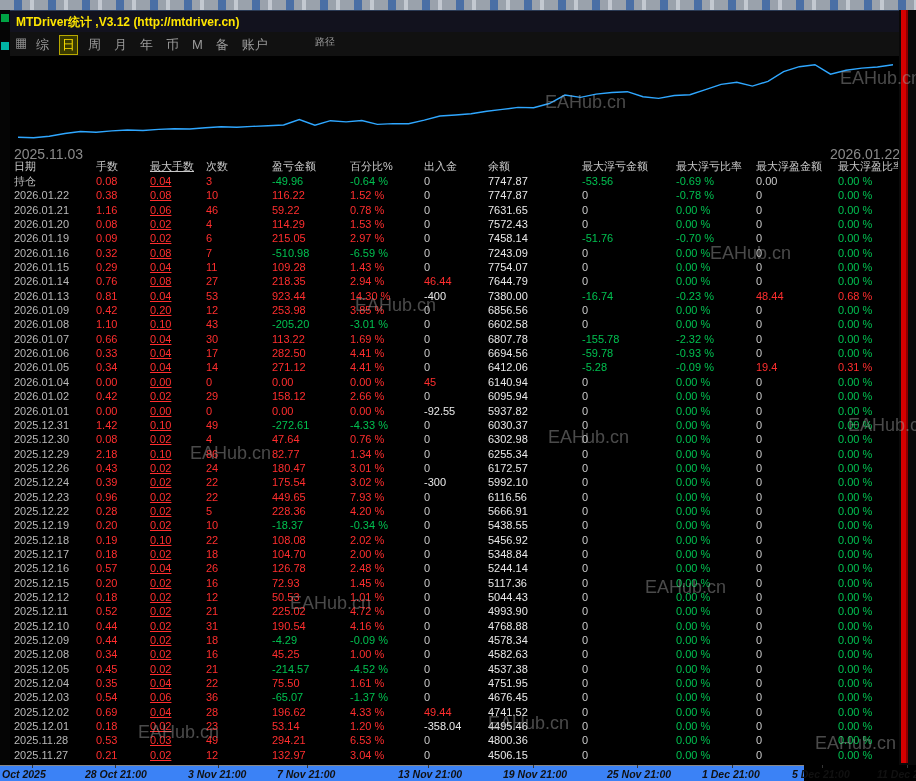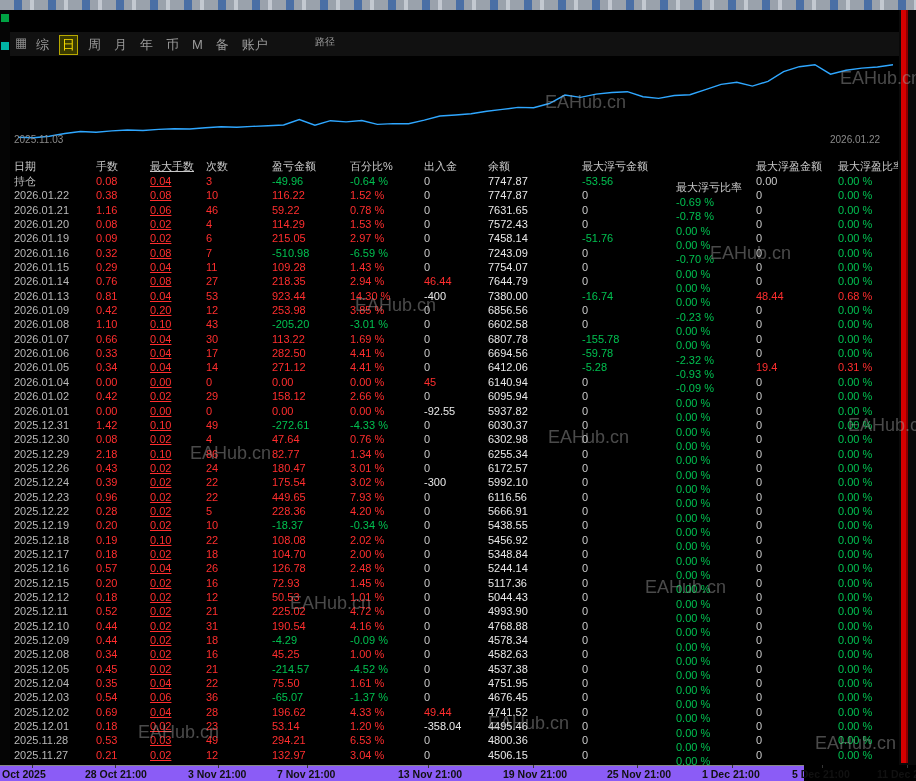--- a/index.html
+++ b/index.html
@@ -27,55 +27,58 @@
   .title{position:absolute;left:6px;top:3px;color:#ffe600;font-size:12px;font-weight:bold;white-space:nowrap;}
   .menubar{position:absolute;left:0;top:22px;width:100%;height:24px;background:#111;}
   .grid-ico{position:absolute;left:5px;top:3px;color:#8a8a8a;font-size:13px;}
   .menu-items{position:absolute;left:24px;top:3px;white-space:nowrap;}
   .mi{display:inline-block;color:#9a9a9a;font-size:13px;margin-right:9px;padding:0 2px;cursor:default;}
   .mi.active{color:#ffe000;background:#3a3a00;outline:1px solid #b8a800;}
   .path-label{position:absolute;left:305px;top:3px;color:#9a9a9a;font-size:10px;}
 
   .chart{position:absolute;left:8px;top:46px;width:875px;height:88px;}
   .chart polyline{fill:none;stroke:#2fa7ff;stroke-width:1.4;}
-  .chart-date{position:absolute;top:124px;color:#8a8a8a;font-size:10px;}
+  .chart-date{position:absolute;top:136px;color:#8a8a8a;font-size:14px;}
   .cd-left{left:4px;} .cd-right{left:820px;}
 
   
   .table{position:absolute;left:4px;top:148px;width:884px;}
   .thead{height:16px;line-height:16px;white-space:nowrap;color:#c8c8c8;font-size:11px;}
   .trow{height:14.35px;line-height:14.35px;white-space:nowrap;font-size:11px;}
   .cell{display:inline-block;overflow:hidden;vertical-align:top;height:100%;}
   .col0{width:82px;} .col1{width:54px;} .col2{width:56px;text-decoration:underline;} .col3{width:66px;}
   .col4{width:78px;} .col5{width:74px;} .col6{width:64px;} .col7{width:94px;}
-  .col8{width:94px;} .col9{width:80px;margin-top:21px;} .col10{width:82px;} .col11{width:60px;}
+  .col8{width:94px;} .col9{width:80px;} .col10{width:82px;} .col11{width:60px;}
   .c-date{color:#b8b8b8;} .c-pos{color:#ff2e2e;} .c-neg{color:#00c050;}
   .c-dim{color:#c8c8c8;} .c-white{color:#e8e8e8;}
 
   
   .wm{position:absolute;color:rgba(165,165,165,0.45);font-size:18px;pointer-events:none;white-space:nowrap;}
 
   
-  .timeline{position:absolute;left:0;top:765px;width:804px;height:16px;background:#8b5cf6;border-top:1px solid #888;}
+  .timeline{position:absolute;left:0;top:765px;width:804px;height:16px;background:#3b82f6;border-top:1px solid #888;font-style:italic;}
   .tl-label{position:absolute;top:2px;color:#111;font-size:10.5px;font-weight:600;white-space:nowrap;}
   .tl-label::before{content:'';position:absolute;left:30px;top:-3px;width:1px;height:3px;background:#333;}
 </style>
 </head>
 <body>
 
 <div id="stage">
 
   <div class="top-strip"></div>
 
   <div class="left-strip">
     <div class="edge-ico g"></div>
     <div class="edge-ico t"></div>
   </div>
 
   <div class="panel">
+    <div class="titlebar">
+      <span class="title">MTDriver统计 ,V3.12 (http://mtdriver.cn)</span>
+    </div>
 
     <div class="menubar">
       <span class="grid-ico">▦</span>
       <span class="menu-items"><span class="mi">综</span><span class="mi active">日</span><span class="mi">周</span><span class="mi">月</span><span class="mi">年</span><span class="mi">币</span><span class="mi">M</span><span class="mi">备</span><span class="mi">账户</span></span>
       <span class="path-label">路径</span>
     </div>
 
     <svg class="chart" viewBox="0 0 875 88" preserveAspectRatio="none">
       <polyline points="0.0,81.2 15.6,81.8 31.3,80.3 46.9,77.5 62.5,75.5 78.1,76.2 93.8,74.9 109.4,74.0 125.0,74.5 140.6,73.4 156.3,72.7 171.9,73.0 187.5,71.7 203.1,70.8 218.8,71.2 234.4,70.4 250.0,69.7 265.6,69.0 281.3,63.6 296.9,69.2 312.5,64.7 328.1,65.9 343.8,64.5 359.4,68.4 375.0,67.6 390.6,67.7 406.3,64.1 421.9,60.0 437.5,59.0 453.1,57.7 468.8,55.3 484.4,53.4 500.0,51.4 515.6,51.7 531.3,47.5 546.9,39.1 562.5,41.4 578.1,38.1 593.8,36.5 609.4,35.7 625.0,40.7 640.6,42.4 656.3,39.5 671.9,38.7 687.5,33.6 703.1,28.4 718.8,26.3 734.4,30.1 750.0,25.4 765.6,15.7 781.3,10.7 796.9,8.7 812.5,18.2 828.1,14.2 843.8,12.1 859.4,11.0 875.0,8.8" stroke="#2fa7ff"></polyline>
     </svg>

